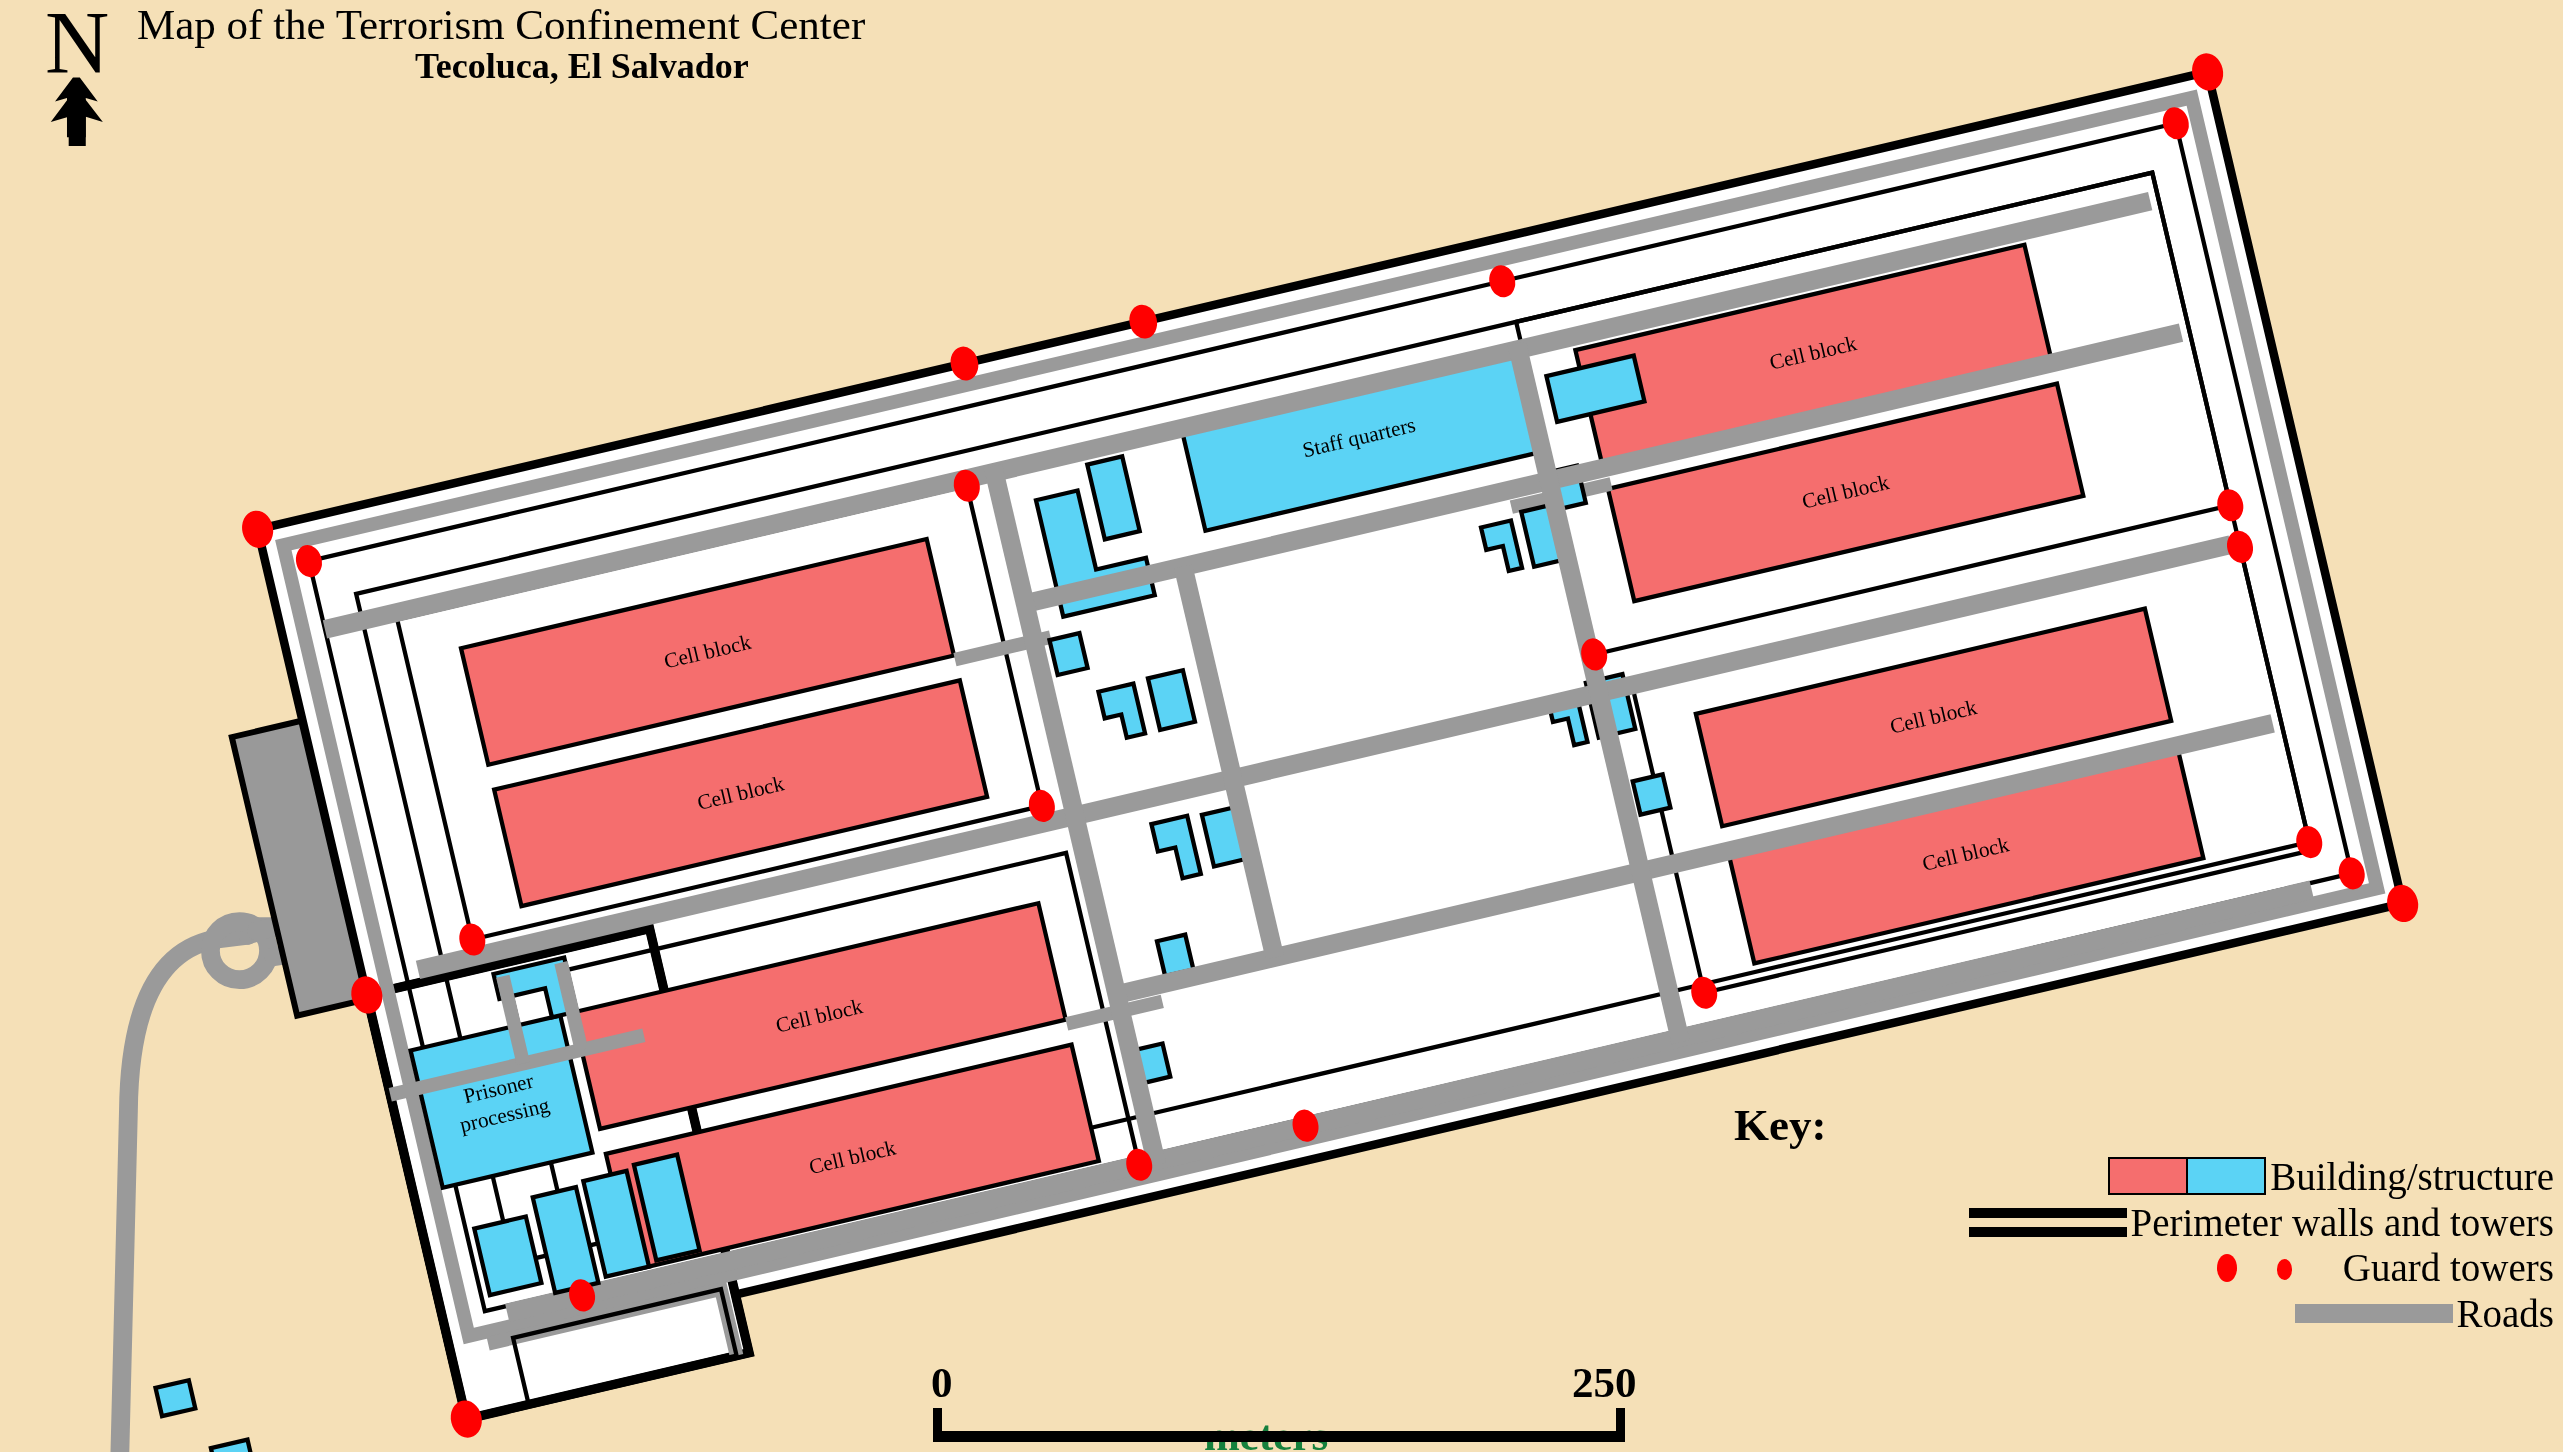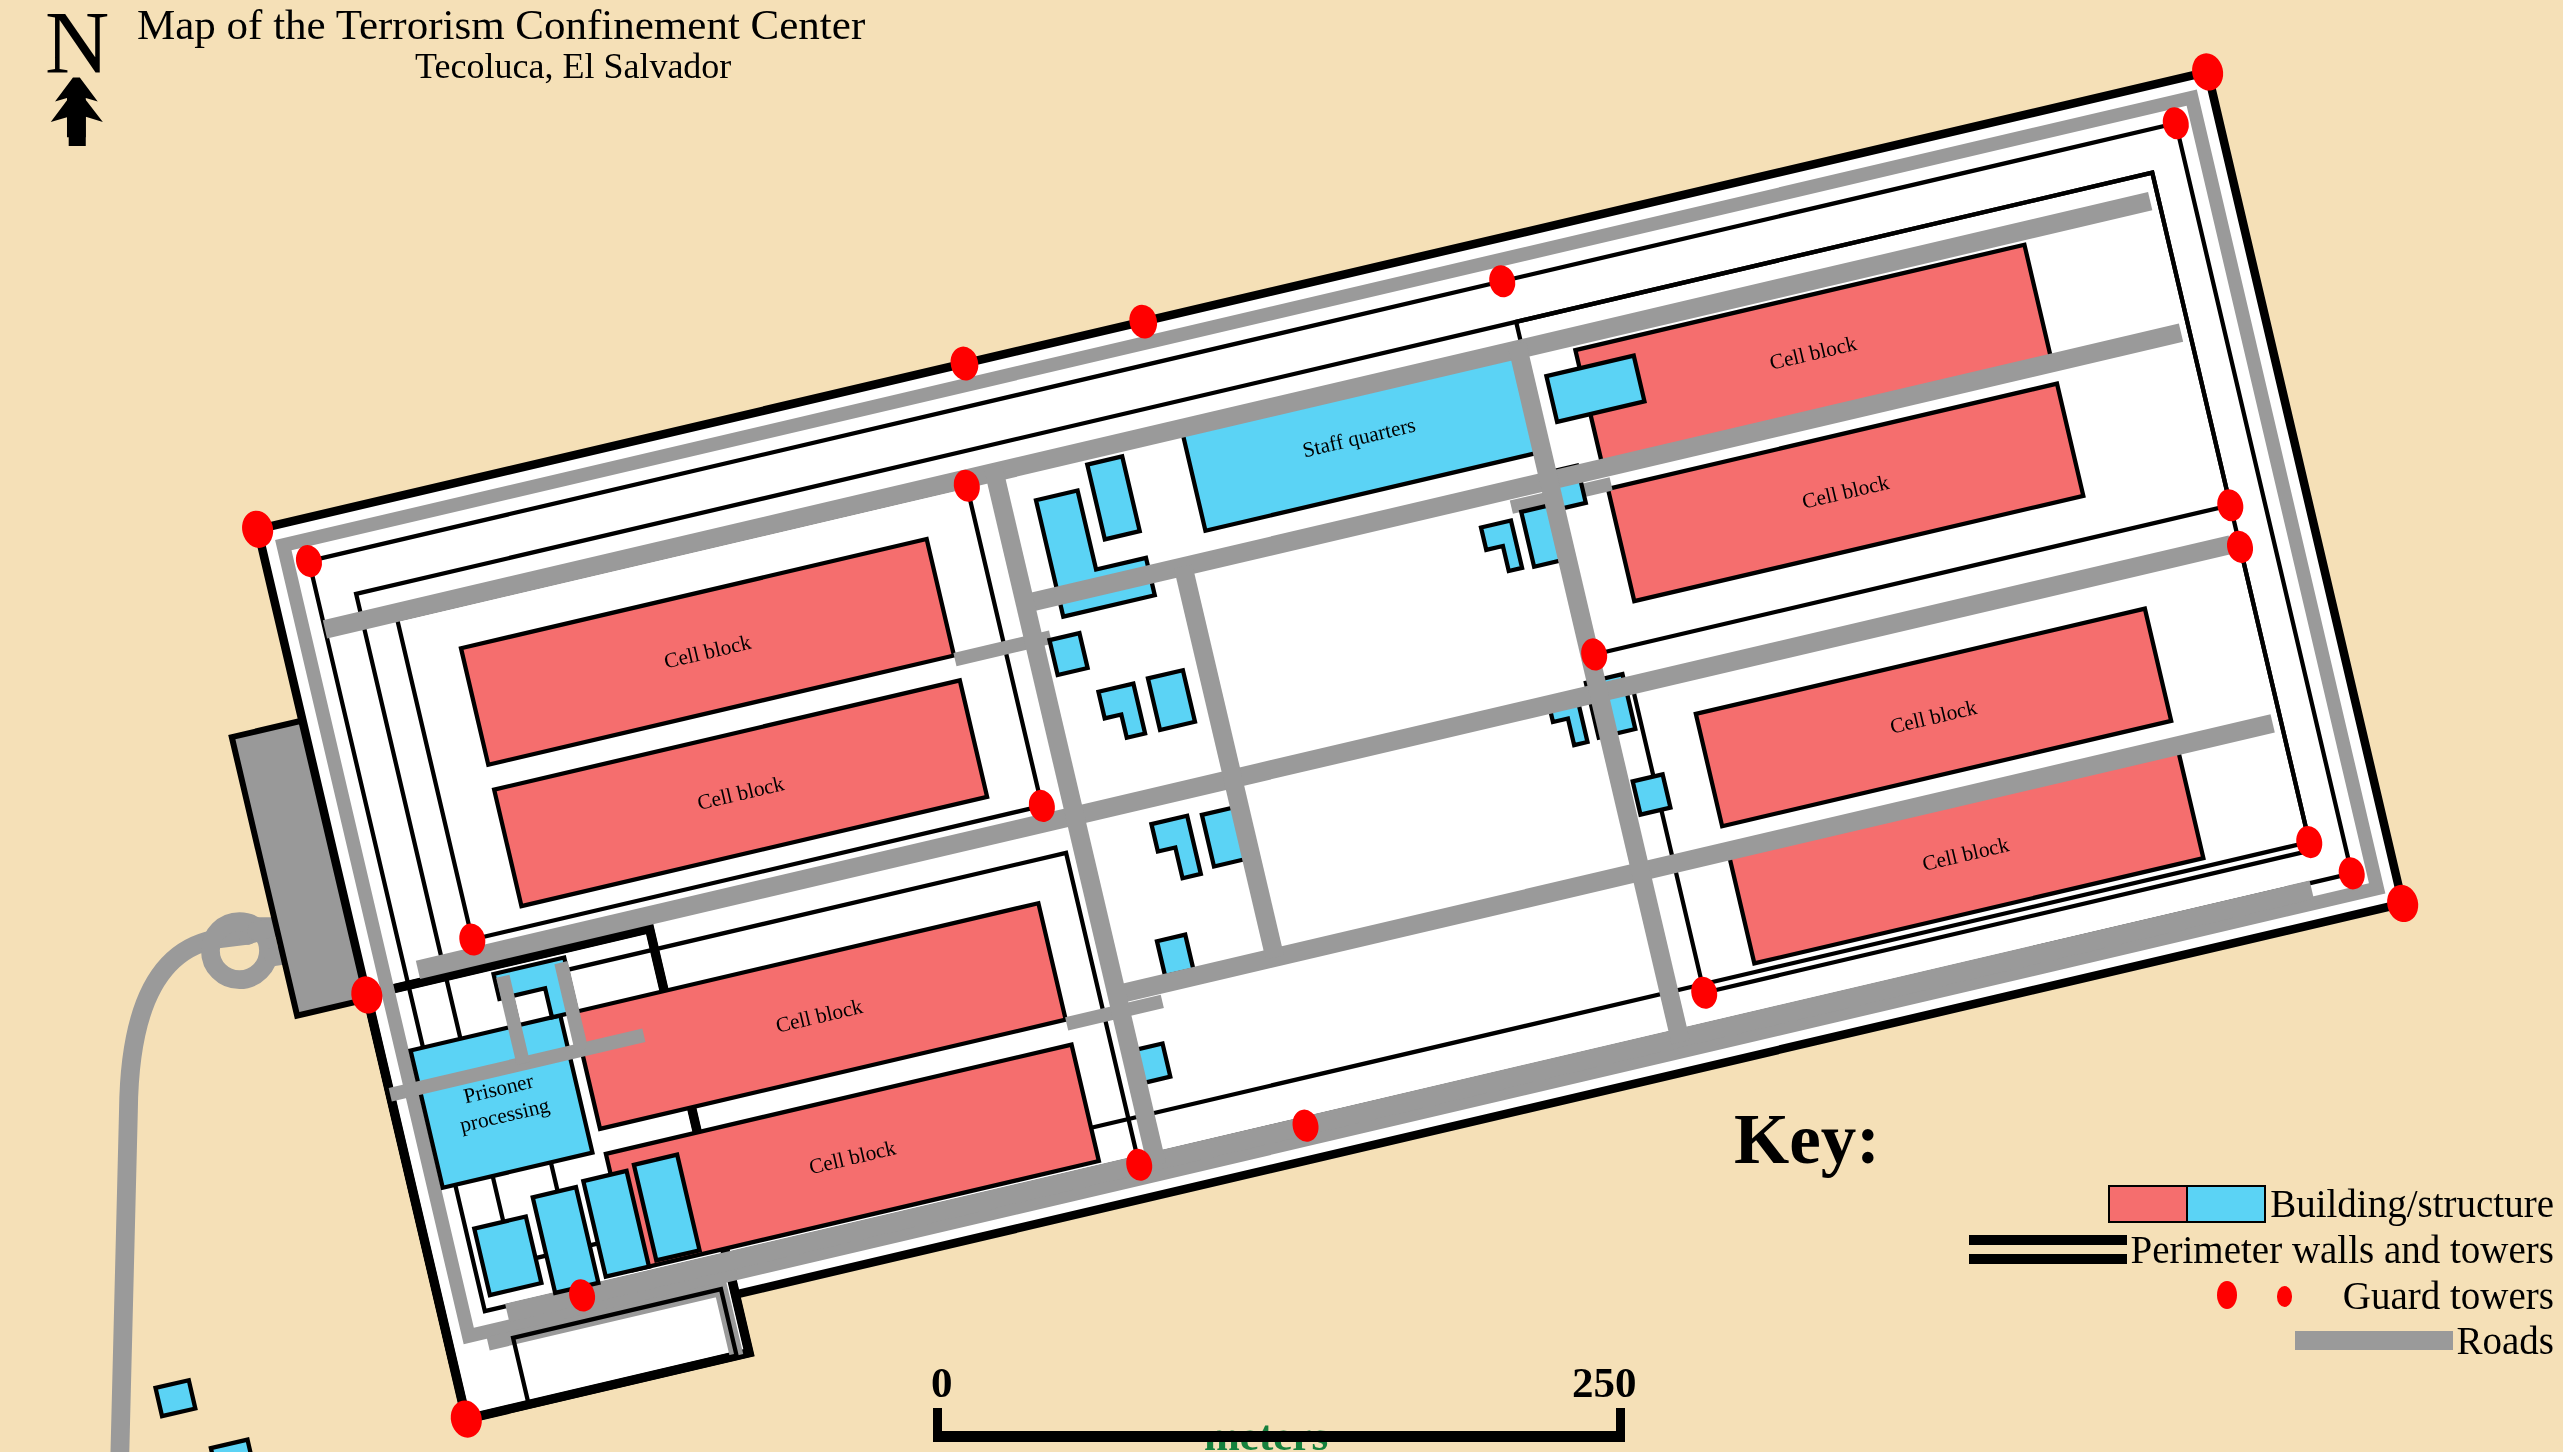--- a/index.html
+++ b/index.html
@@ -52,21 +52,21 @@
     padding-left: 17px;
     font-weight: normal;
     white-space: nowrap;
   }
   #map-subtitle {
     font-size: 36px;
     line-height: 1.1;
     color: #000;
     margin: 0;
     padding-left: 295px;
-    font-weight: normal;
+    font-weight: bold;
     white-space: nowrap;
   }
 
   
   #map-svg {
     position: absolute;
     left: 0;
     top: 0;
     width: 2563px;
     height: 1452px;
@@ -120,21 +120,21 @@
   }
 
   
   #key {
     position: absolute;
     left: 1734px;
     top: 1102px;
     width: 820px;
   }
   #key-title {
-    font-size: 71px;
+    font-size: 45px;
     font-weight: bold;
     color: #000;
     margin: 0 0 5.1px 0;
     line-height: 1.05;
   }
   .key-row {
     display: flex;
     align-items: center;
     height: 44px;
     margin-bottom: 1.7px;

